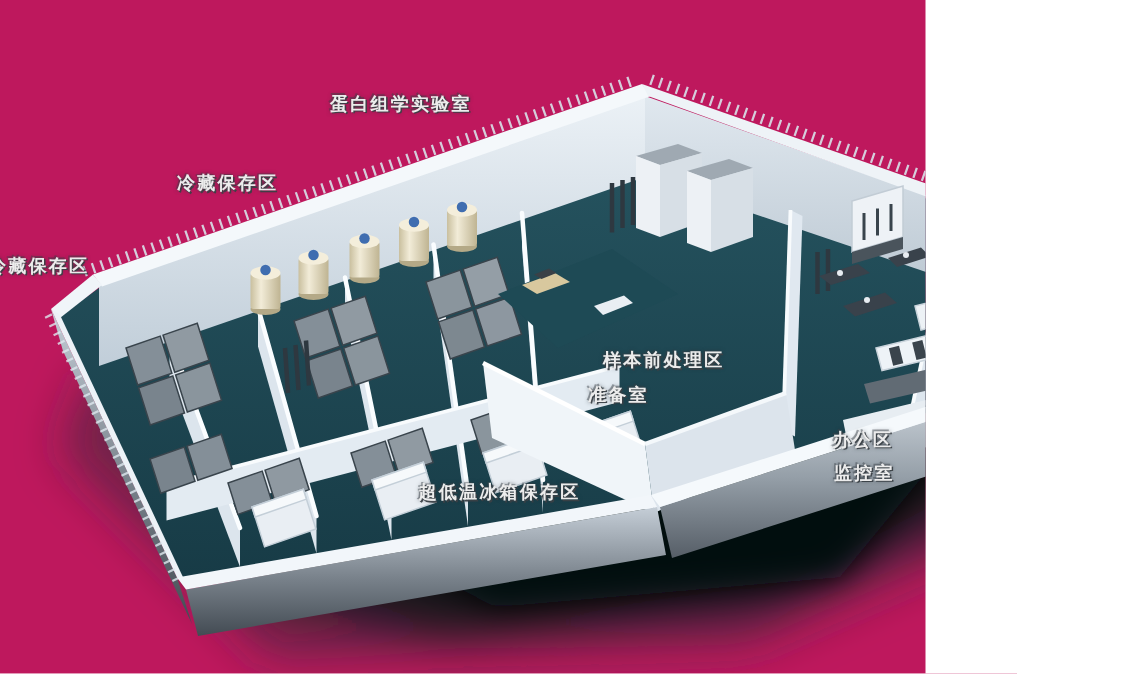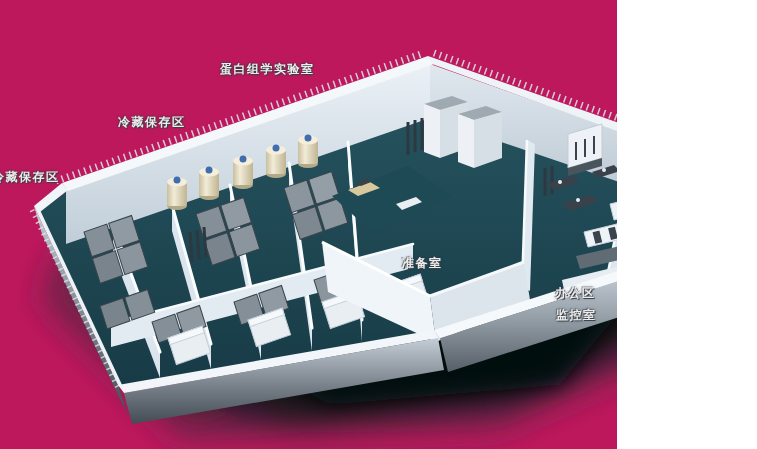--- a/index.html
+++ b/index.html
@@ -260,17 +260,19 @@
     <polygon points="440,338 708,252 716,286 448,372" fill="url(#gExtR)"></polygon>
     <polygon points="434,330 702,244 708,252 440,338" fill="#f5f9fc"></polygon>
     <polygon points="742,166 702,244 710,272 750,192" fill="url(#gExtR)"></polygon>
     <polygon points="742,166 702,244 708,252 748,174" fill="#eef3f7"></polygon>
   </g>
 </svg>
 
 <div class="lbl" style="left:220px;top:61px">蛋白组学实验室</div>
 <div class="lbl" style="left:118px;top:114px">冷藏保存区</div>
 <div class="lbl" style="left:-8px;top:169px">冷藏保存区</div>
-<div class="lbl" style="left:402px;top:255px">准备室</div>
+<div class="lbl" style="left:402px;top:232px">样本前处理区</div>
+<div class="lbl" style="left:392px;top:255px">准备室</div>
 <div class="lbl" style="left:555px;top:285px">办公区</div>
 <div class="lbl" style="left:556px;top:307px">监控室</div>
+<div class="lbl" style="left:279px;top:320px">超低温冰箱保存区</div>
 
 </div>
 
 </body></html>

